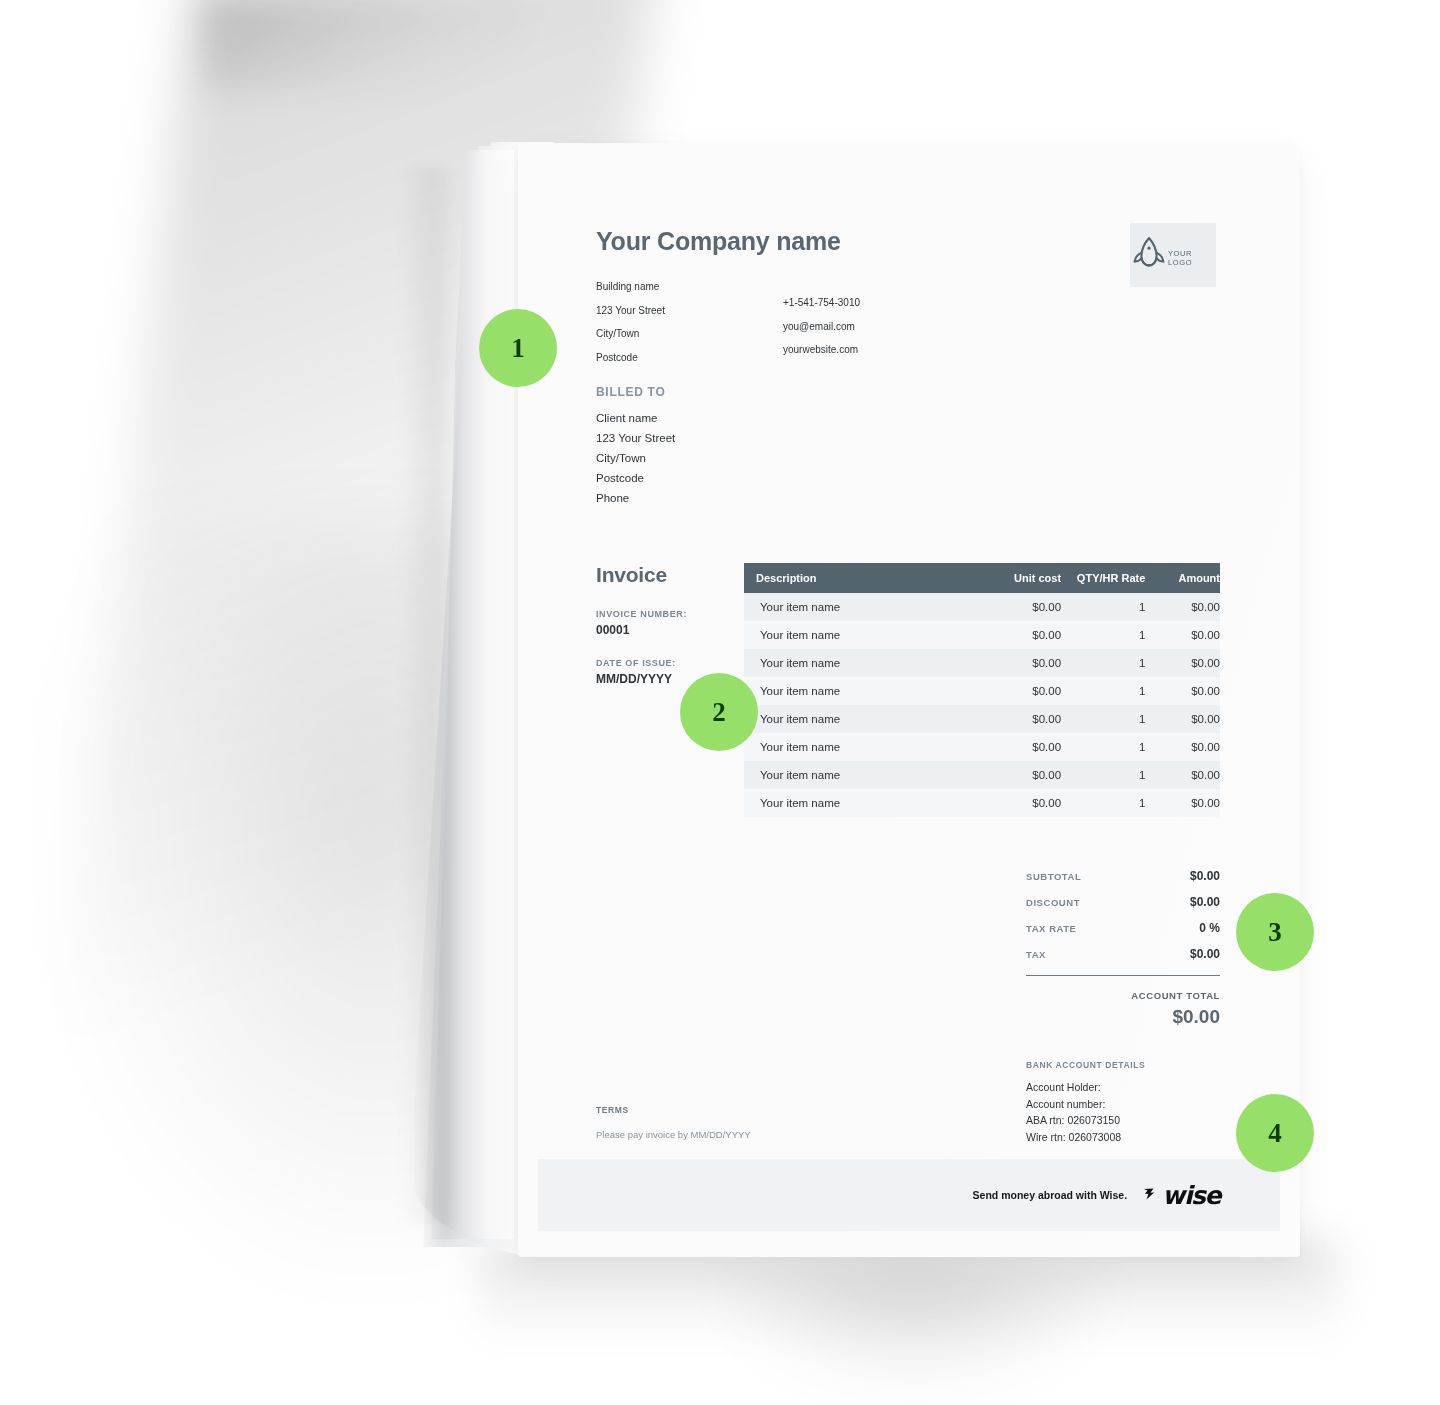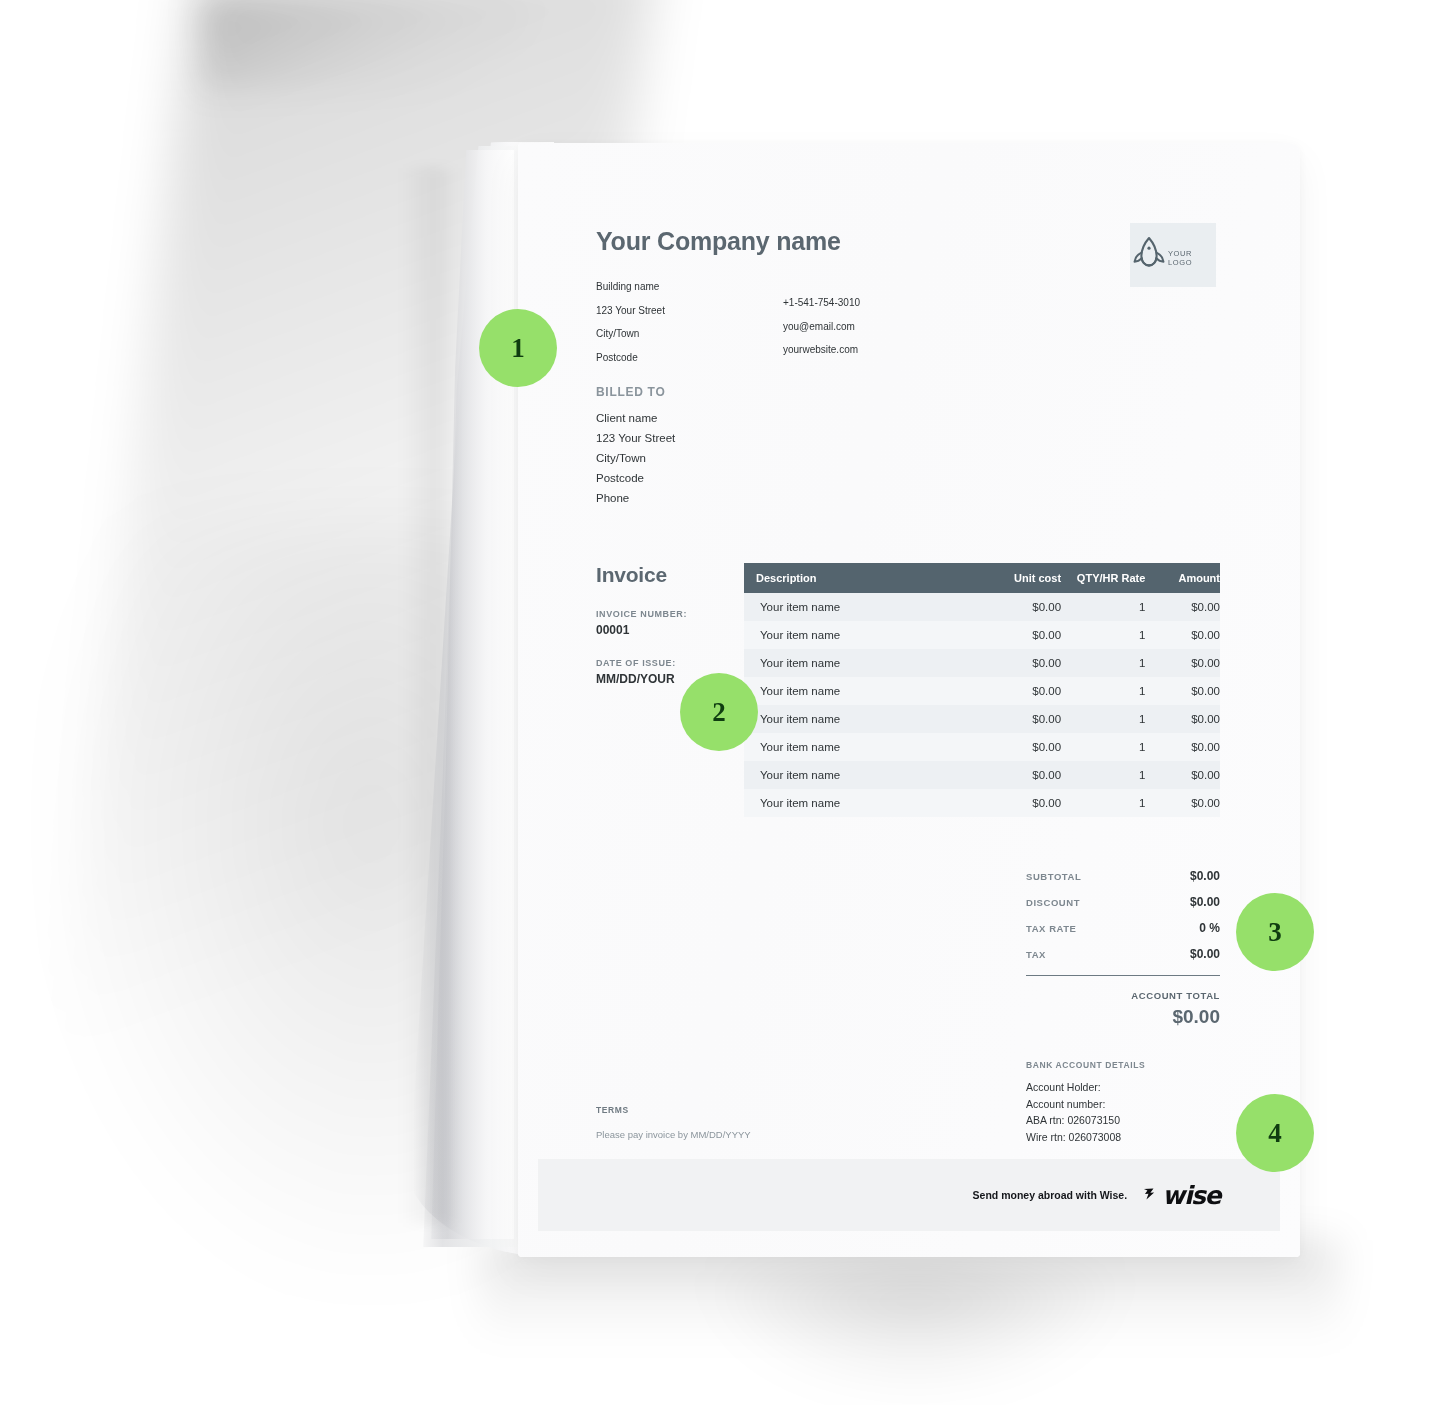--- a/index.html
+++ b/index.html
@@ -422,21 +422,21 @@
 
       <div class="invoice-title">Invoice</div>
 
       <div class="meta-num">
         <div class="meta-label">INVOICE NUMBER:</div>
         <div class="meta-value">00001</div>
       </div>
 
       <div class="meta-date">
         <div class="meta-label">DATE OF ISSUE:</div>
-        <div class="meta-value">MM/DD/YOUR</div>
+        <div class="meta-value">MM/DD/YYYY</div>
       </div>
 
       <table class="items-table">
         <thead>
           <tr>
             <th class="c-desc col-desc">Description</th>
             <th class="num col-unit">Unit cost</th>
             <th class="num col-qty">QTY/HR Rate</th>
             <th class="num c-amt col-amt">Amount</th>
           </tr>

